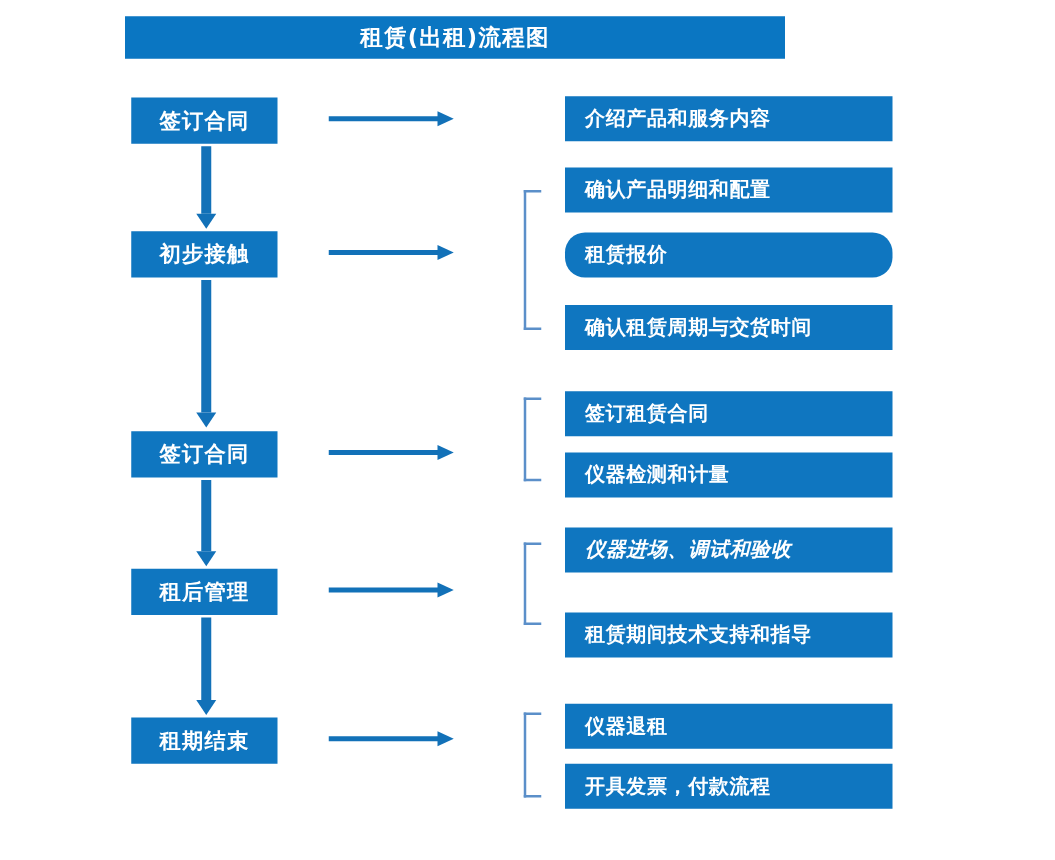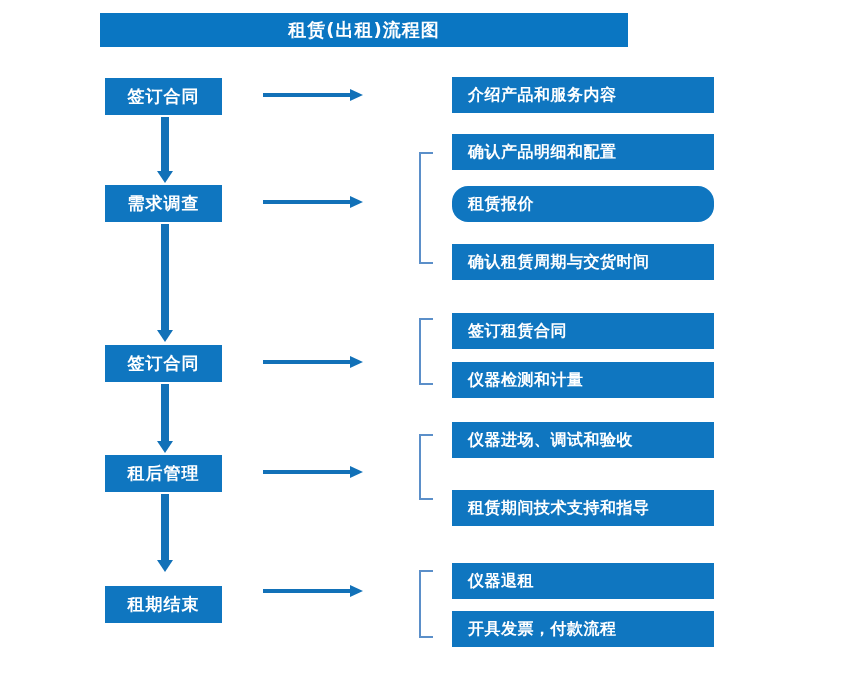--- a/index.html
+++ b/index.html
@@ -136,27 +136,27 @@
 </style>
 </head>
 <body>
 
 <div class="canvas">
 
   <div class="title-bar">租赁(出租)流程图</div>
 
   <div class="stage-box" style="top:78px;">签订合同</div>
 
-  <div class="stage-box" style="top:185px;">需求调查</div>
+  <div class="stage-box" style="top:185px;">初步接触</div>
 
   <div class="stage-box" style="top:345px;">签订合同</div>
 
   <div class="stage-box" style="top:455px;">租后管理</div>
 
-  <div class="stage-box" style="top:586px;">租期结束</div>
+  <div class="stage-box" style="top:574px;">租期结束</div>
 
   <div class="v-arrow" style="top:117px; height:66px;">
     <div class="shaft" style="height:54px;"></div>
     <div class="head"></div>
   </div>
 
   <div class="v-arrow" style="top:224px; height:118px;">
     <div class="shaft" style="height:106px;"></div>
     <div class="head"></div>
   </div>
@@ -209,21 +209,21 @@
   <div class="detail-box" style="top:134px;">确认产品明细和配置</div>
 
   <div class="detail-box" style="top:186px;border-radius:16px;">租赁报价</div>
 
   <div class="detail-box" style="top:244px;">确认租赁周期与交货时间</div>
 
   <div class="detail-box" style="top:313px;">签订租赁合同</div>
 
   <div class="detail-box" style="top:362px;">仪器检测和计量</div>
 
-  <div class="detail-box" style="top:422px;">仪器进场、调试和验收</div>
+  <div class="detail-box" style="top:422px;font-style:italic;">仪器进场、调试和验收</div>
 
   <div class="detail-box" style="top:490px;">租赁期间技术支持和指导</div>
 
   <div class="detail-box" style="top:563px;">仪器退租</div>
 
   <div class="detail-box" style="top:611px;">开具发票，付款流程</div>
 
 </div>
 
 </body></html>

